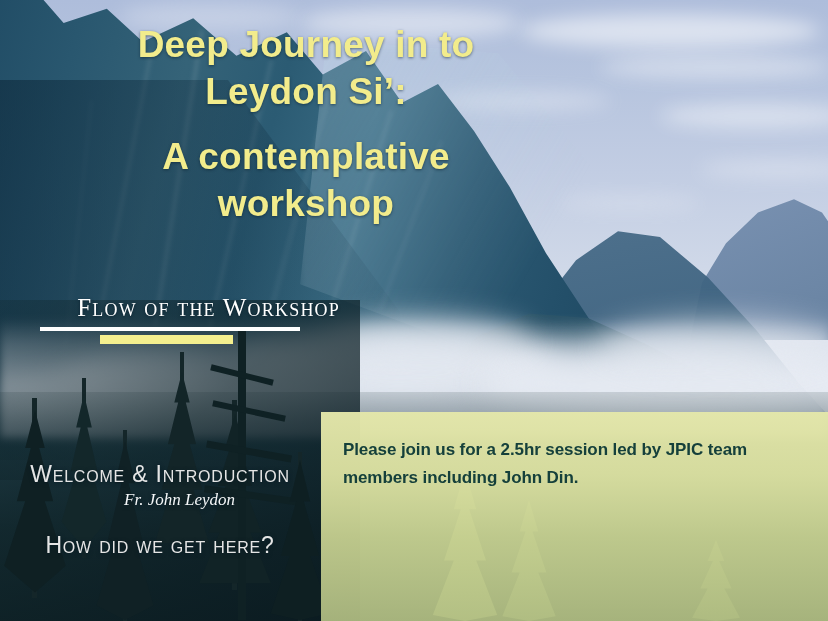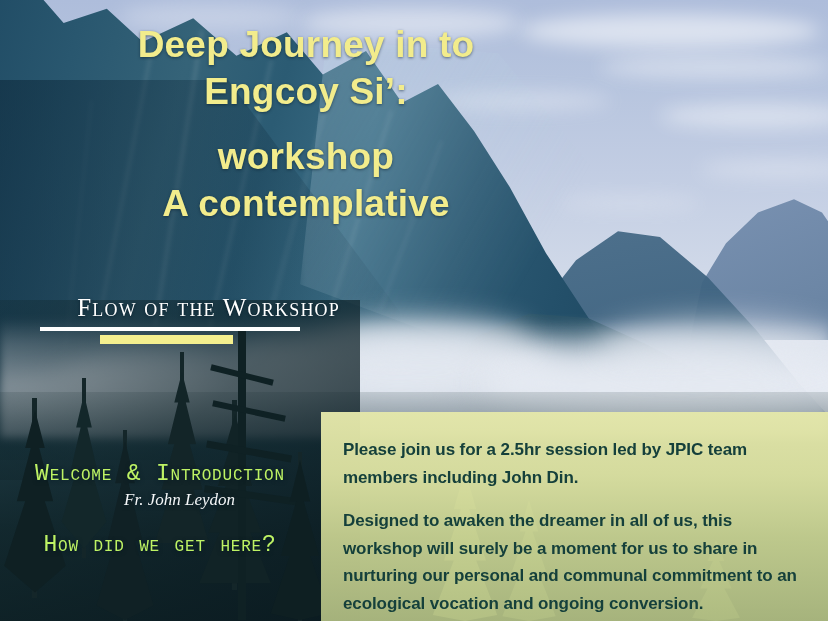--- a/index.html
+++ b/index.html
@@ -223,22 +223,22 @@
   }
 
   .agenda {
     position: absolute;
     left: 0px; top: 462px;
     width: 320px;
     text-align: center;
   }
   .agenda-item { margin-bottom: 22px; }
   .agenda-title {
-    color: #bef264;
-    font-family: Liberation Mono, monospace;
+    color: #e5e5e5;
+    font-family: Liberation Sans, sans-serif;
     font-size: 23px;
     font-variant: small-caps;
     letter-spacing: .8px;
     line-height: 1.12;
     text-shadow: 0 1px 4px rgba(5,25,35,.85);
   }
   .agenda-speaker {
     color: #f4f6f7;
     font-family: "Liberation Serif", serif;
     font-style: italic;
@@ -350,24 +350,24 @@
       <div style="position:absolute;left:0;top:8px;width:64px;height:160px;background:#0e1f22;clip-path:polygon(50% 0%, 66% 26%, 56% 26%, 80% 60%, 66% 60%, 96% 96%, 50% 100%, 4% 96%, 34% 60%, 20% 60%, 44% 26%, 34% 26%);"></div>
     </div>
 
     <div style="position:absolute;left:430px;top:470px;width:70px;height:151px;background:#9fae76;opacity:.45;clip-path:polygon(50% 0%, 66% 26%, 56% 26%, 80% 60%, 66% 60%, 96% 96%, 50% 100%, 4% 96%, 34% 60%, 20% 60%, 44% 26%, 34% 26%);"></div>
     <div style="position:absolute;left:500px;top:500px;width:58px;height:121px;background:#9fae76;opacity:.35;clip-path:polygon(50% 0%, 66% 26%, 56% 26%, 80% 60%, 66% 60%, 96% 96%, 50% 100%, 4% 96%, 34% 60%, 20% 60%, 44% 26%, 34% 26%);"></div>
     <div style="position:absolute;left:690px;top:540px;width:52px;height:81px;background:#98a971;opacity:.30;clip-path:polygon(50% 0%, 66% 26%, 56% 26%, 80% 60%, 66% 60%, 96% 96%, 50% 100%, 4% 96%, 34% 60%, 20% 60%, 44% 26%, 34% 26%);"></div>
   </div>
 
   <div class="title-block">
     <div class="title-line">Deep Journey in to</div>
-    <div class="title-line">Engcoy Si’:</div>
+    <div class="title-line">Leydon Si’:</div>
     <div class="title-gap"></div>
+    <div class="title-line">A contemplative</div>
     <div class="title-line">workshop</div>
-    <div class="title-line">A contemplative</div>
   </div>
 
   <div class="flow-block">
     <div class="flow-heading">Flow of the Workshop</div>
     <div class="flow-rule"></div>
     <div class="flow-accent"></div>
   </div>
 
   <div class="agenda">
     <div class="agenda-item">
@@ -377,17 +377,16 @@
     <div class="agenda-item">
     </div>
     <div class="agenda-item">
       <div class="agenda-title">How did we get here?</div>
     </div>
   </div>
 
   <div class="desc-panel">
     <div class="desc-inner">
       <p class="desc-para">Please join us for a 2.5hr session led by JPIC team members including John Din.</p>
-      <p class="desc-para">Designed to awaken the dreamer in all of us, this workshop will surely be a moment for us to share in nurturing our personal and communal commitment to an ecological vocation and ongoing conversion.</p>
     </div>
   </div>
 
 </div>
 
 </body></html>

